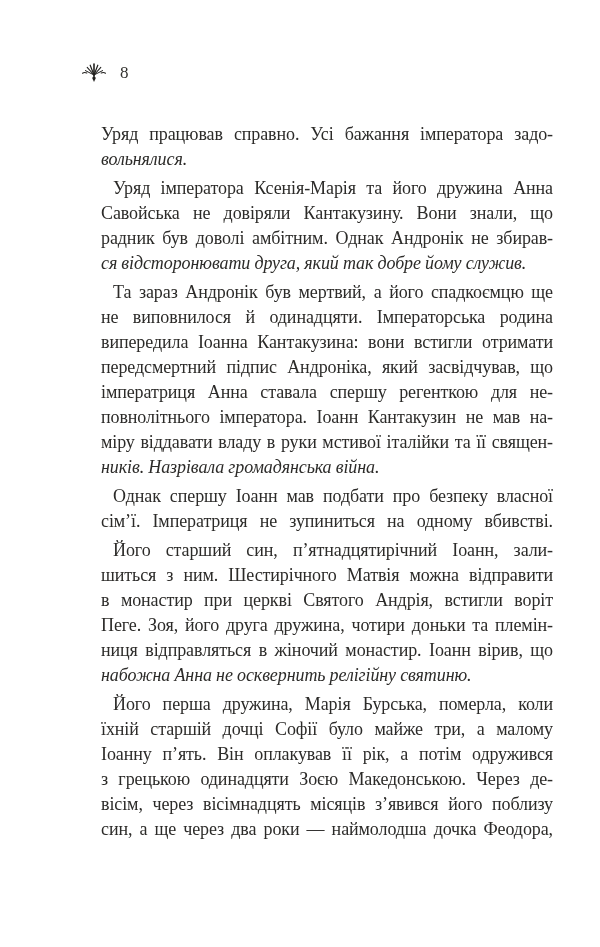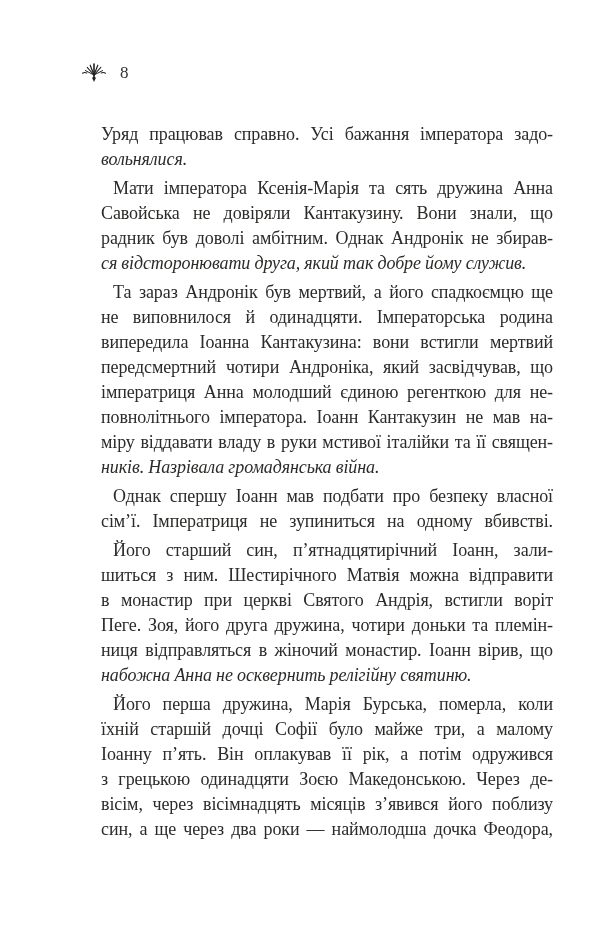--- a/index.html
+++ b/index.html
@@ -88,31 +88,31 @@
   </span>
   <span class="page-number">8</span>
 </header>
 
 <main class="page-text">
     <div class="paragraph">
       <div class="line">Уряд працював справно. Усі бажання імператора задо-</div>
       <div class="line para-end">вольнялися.</div>
     </div>
     <div class="paragraph">
-      <div class="line indent">Мати імператора Ксенія-Марія та сять дружина Анна</div>
+      <div class="line indent">Уряд імператора Ксенія-Марія та його дружина Анна</div>
       <div class="line">Савойська не довіряли Кантакузину. Вони знали, що</div>
       <div class="line">радник був доволі амбітним. Однак Андронік не збирав-</div>
       <div class="line para-end">ся відсторонювати друга, який так добре йому служив.</div>
     </div>
     <div class="paragraph">
       <div class="line indent">Та зараз Андронік був мертвий, а його спадкоємцю ще</div>
       <div class="line">не виповнилося й одинадцяти. Імператорська родина</div>
-      <div class="line">випередила Іоанна Кантакузина: вони встигли мертвий</div>
-      <div class="line">передсмертний чотири Андроніка, який засвідчував, що</div>
-      <div class="line">імператриця Анна молодший єдиною регенткою для не-</div>
+      <div class="line">випередила Іоанна Кантакузина: вони встигли отримати</div>
+      <div class="line">передсмертний підпис Андроніка, який засвідчував, що</div>
+      <div class="line">імператриця Анна ставала спершу регенткою для не-</div>
       <div class="line">повнолітнього імператора. Іоанн Кантакузин не мав на-</div>
       <div class="line">міру віддавати владу в руки мстивої італійки та її священ-</div>
       <div class="line para-end">ників. Назрівала громадянська війна.</div>
     </div>
     <div class="paragraph">
       <div class="line indent">Однак спершу Іоанн мав подбати про безпеку власної</div>
       <div class="line">сім’ї. Імператриця не зупиниться на одному вбивстві.</div>
     </div>
     <div class="paragraph">
       <div class="line indent">Його старший син, п’ятнадцятирічний Іоанн, зали-</div>

